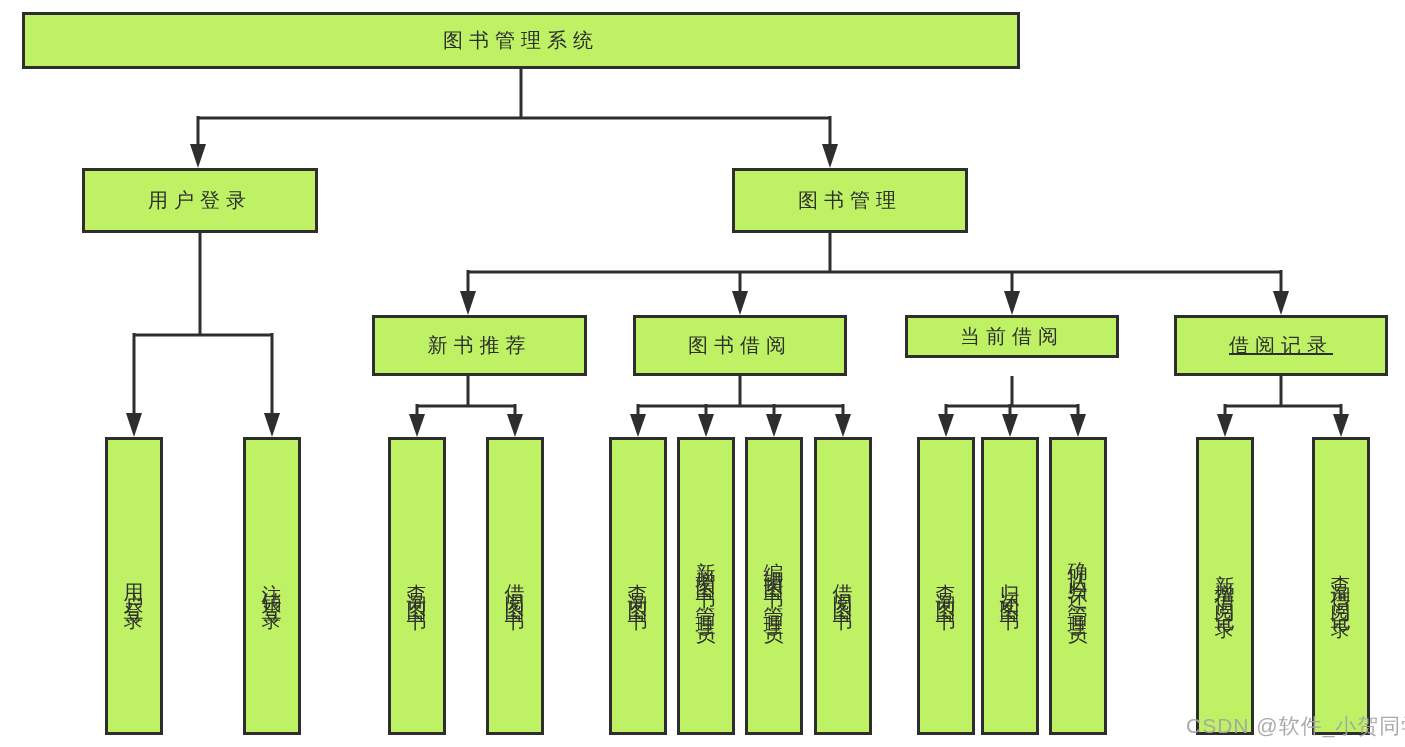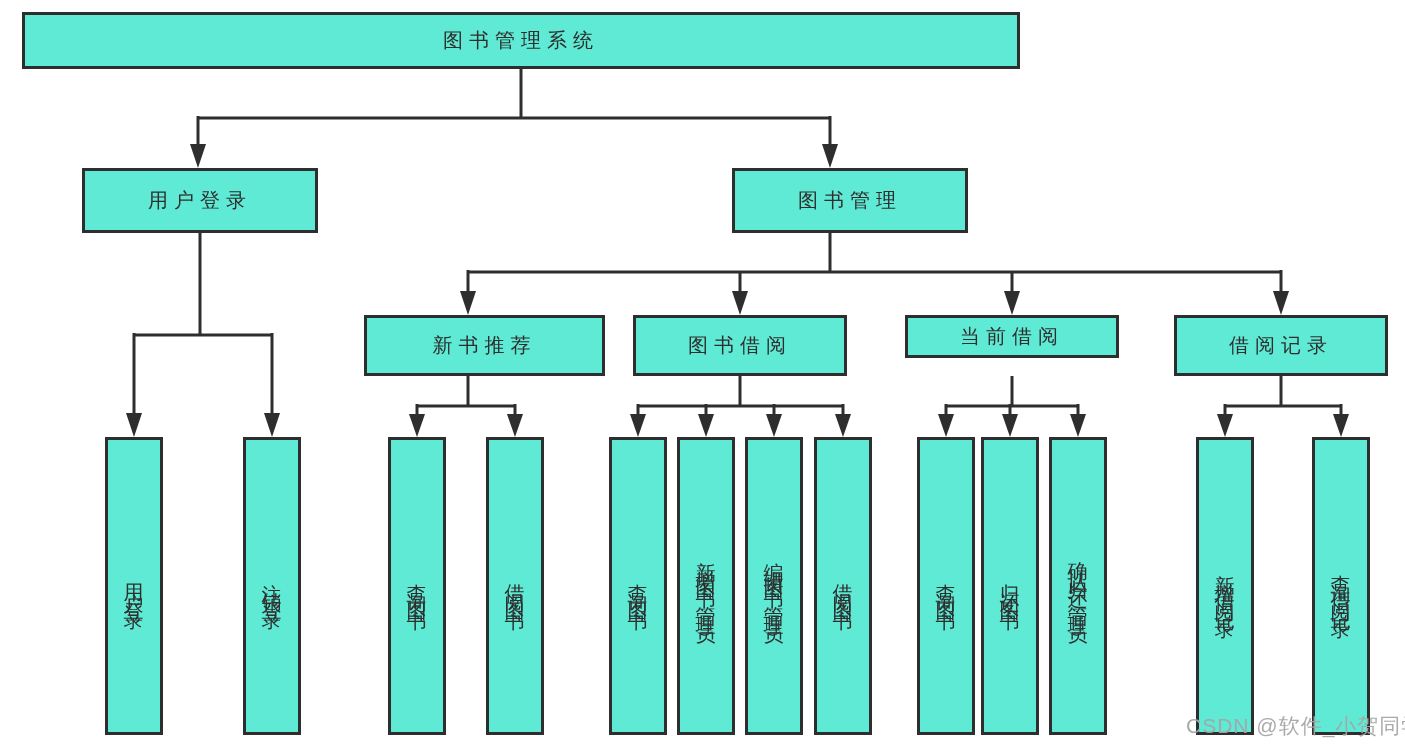--- a/index.html
+++ b/index.html
@@ -17,21 +17,21 @@
   }
   #edges {
     position: absolute;
     left: 0;
     top: 0;
     pointer-events: none;
   }
   .box {
     position: absolute;
     box-sizing: border-box;
-    background: #5eead4;
+    background: #bef264;
     border: 3px solid #2e2e2e;
     color: #2e2e2e;
     display: flex;
     align-items: center;
     justify-content: center;
     z-index: 2;
   }
   .hbox {
     font-size: 20px;
     letter-spacing: 6px;
@@ -147,30 +147,30 @@
     <span>图书管理系统</span>
   </div>
 
   <div class="box hbox" style="left:82px; top:168px; width:236px; height:65px;">
     <span>用户登录</span>
   </div>
   <div class="box hbox" style="left:712px; top:168px; width:236px; height:65px;margin-left:20px;">
     <span>图书管理</span>
   </div>
 
-  <div class="box hbox" style="left:364px; top:315px; width:241px; height:61px;">
+  <div class="box hbox" style="left:372px; top:315px; width:215px; height:61px;">
     <span>新书推荐</span>
   </div>
   <div class="box hbox" style="left:633px; top:315px; width:214px; height:61px;font-family:Liberation Serif, serif;">
     <span>图书借阅</span>
   </div>
   <div class="box hbox" style="left:905px; top:315px; width:214px; height:43px;">
     <span>当前借阅</span>
   </div>
-  <div class="box hbox" style="left:1174px; top:315px; width:214px; height:61px;">
+  <div class="box hbox" style="left:1174px; top:315px; width:214px; height:61px;text-decoration:underline;">
     <span>借阅记录</span>
   </div>
 
   <div class="box vbox" style="left:105px; top:437px; width:58px; height:298px;">
     <span>用户登录</span>
   </div>
   <div class="box vbox" style="left:243px; top:437px; width:58px; height:298px;">
     <span>注销登录</span>
   </div>
 

